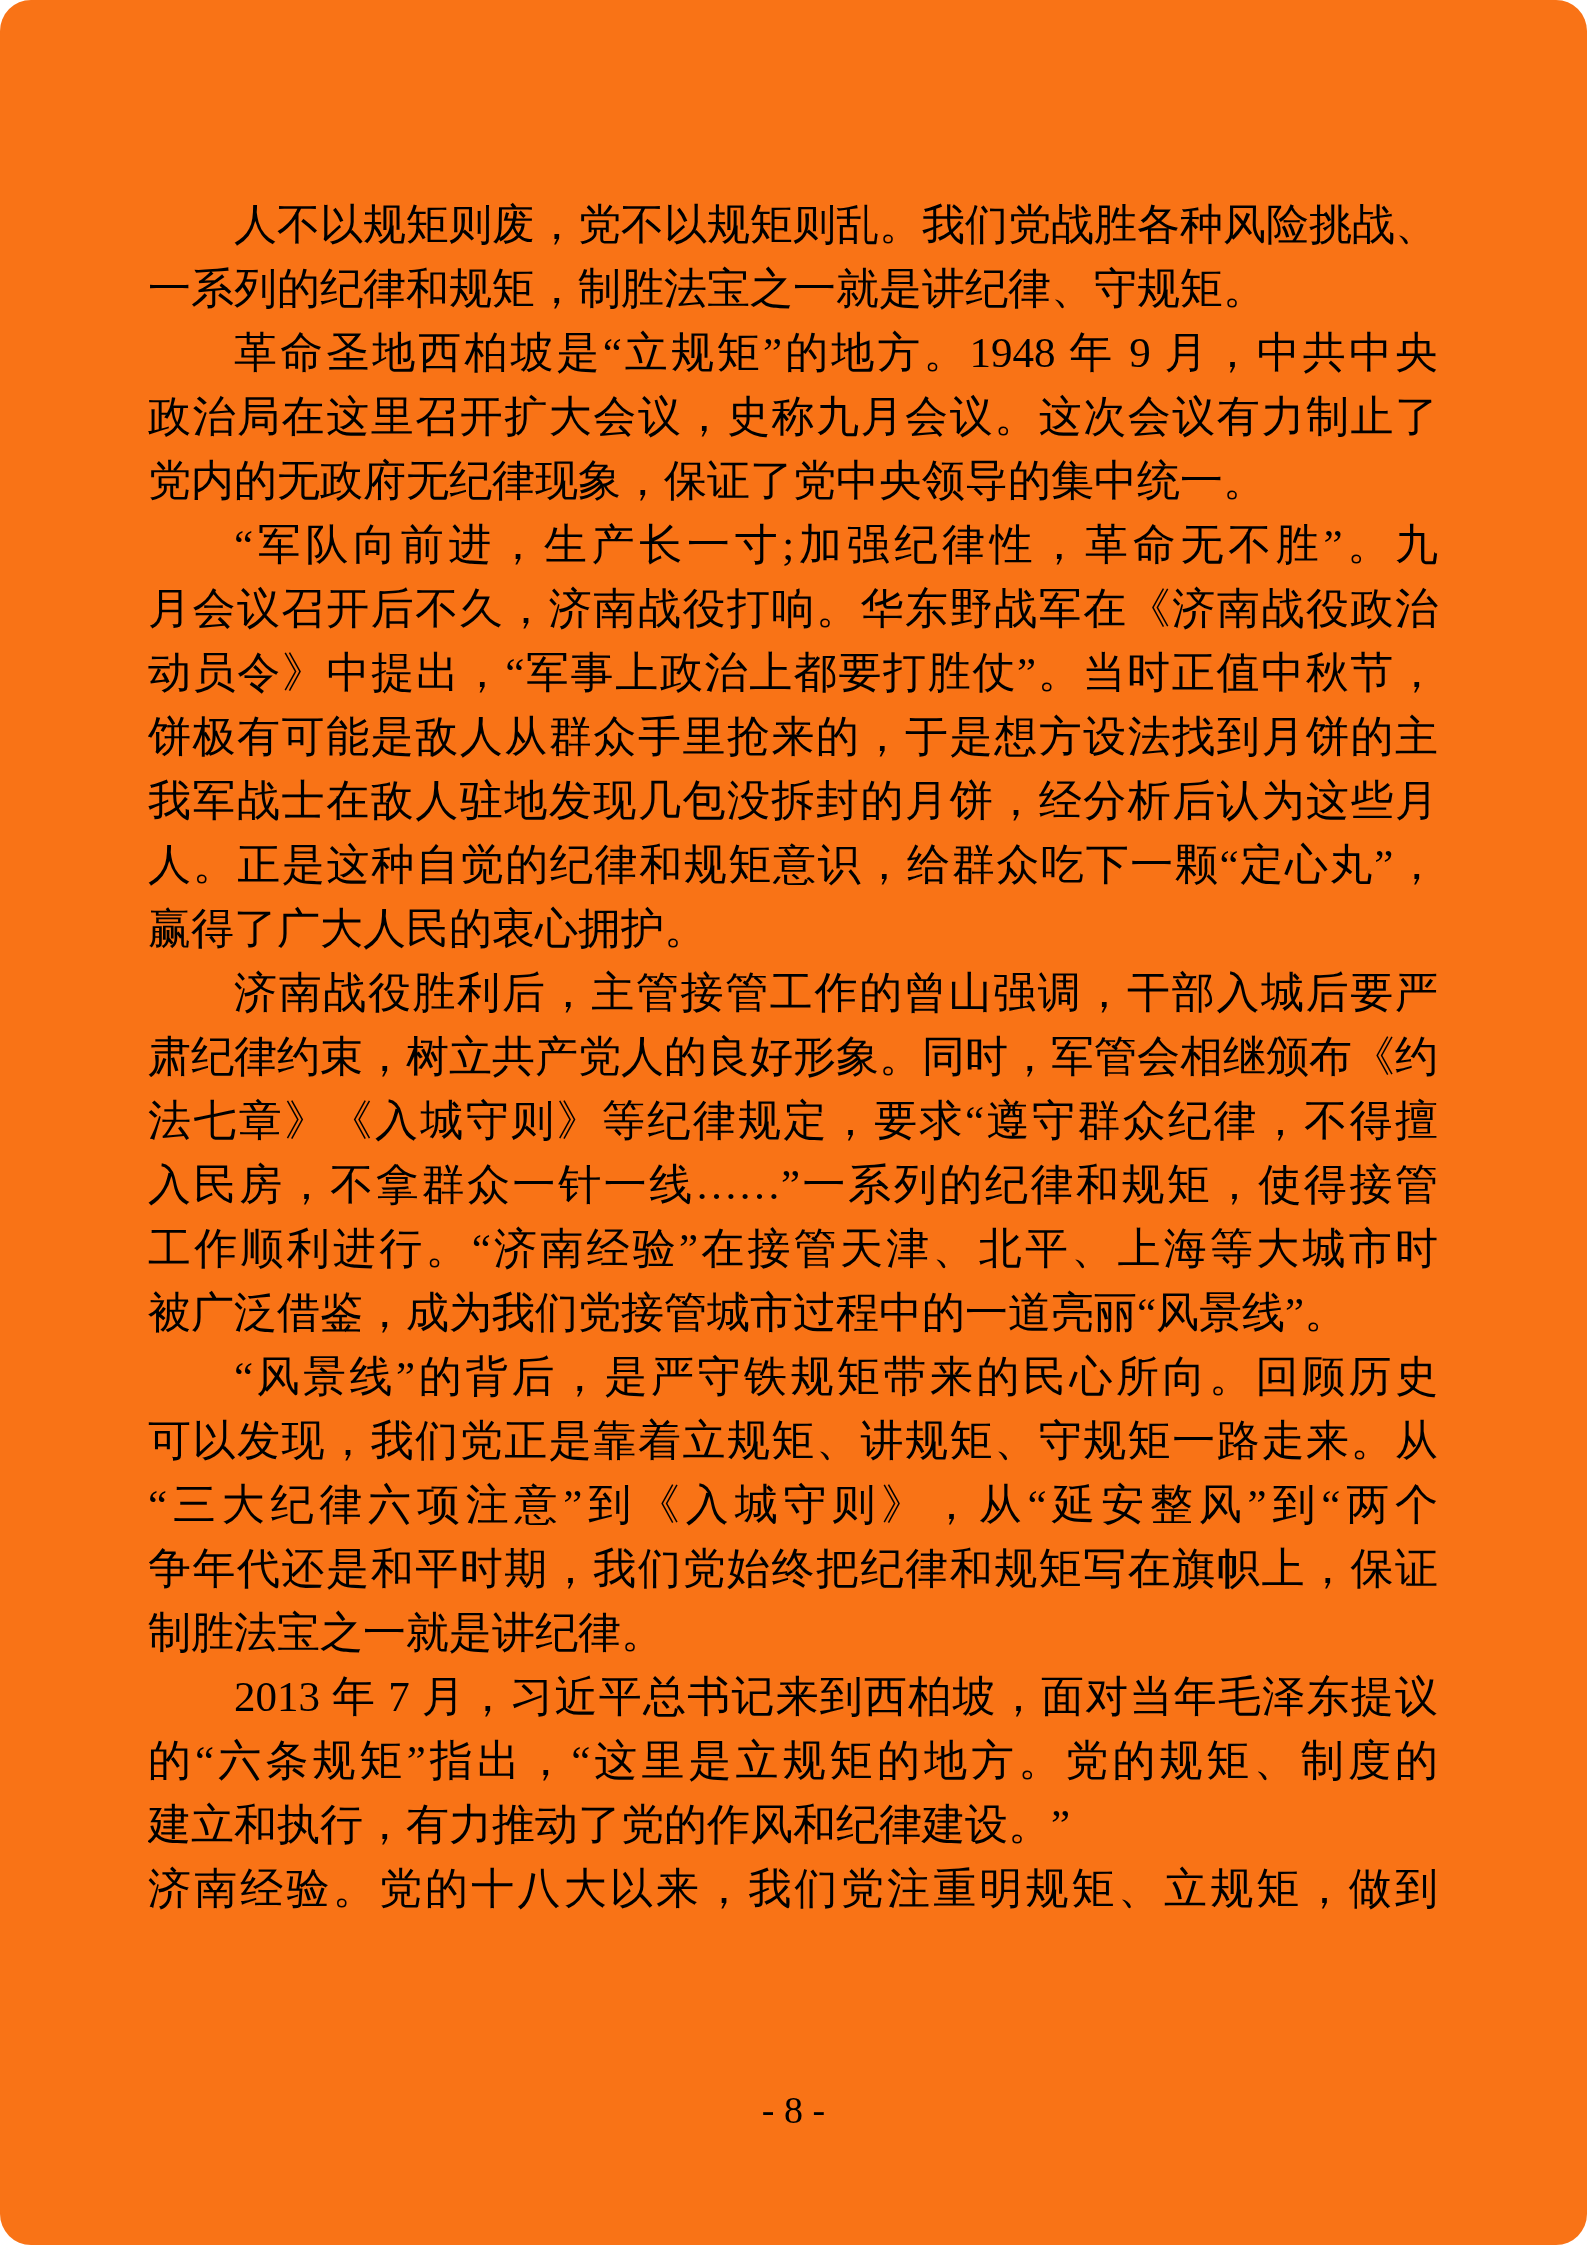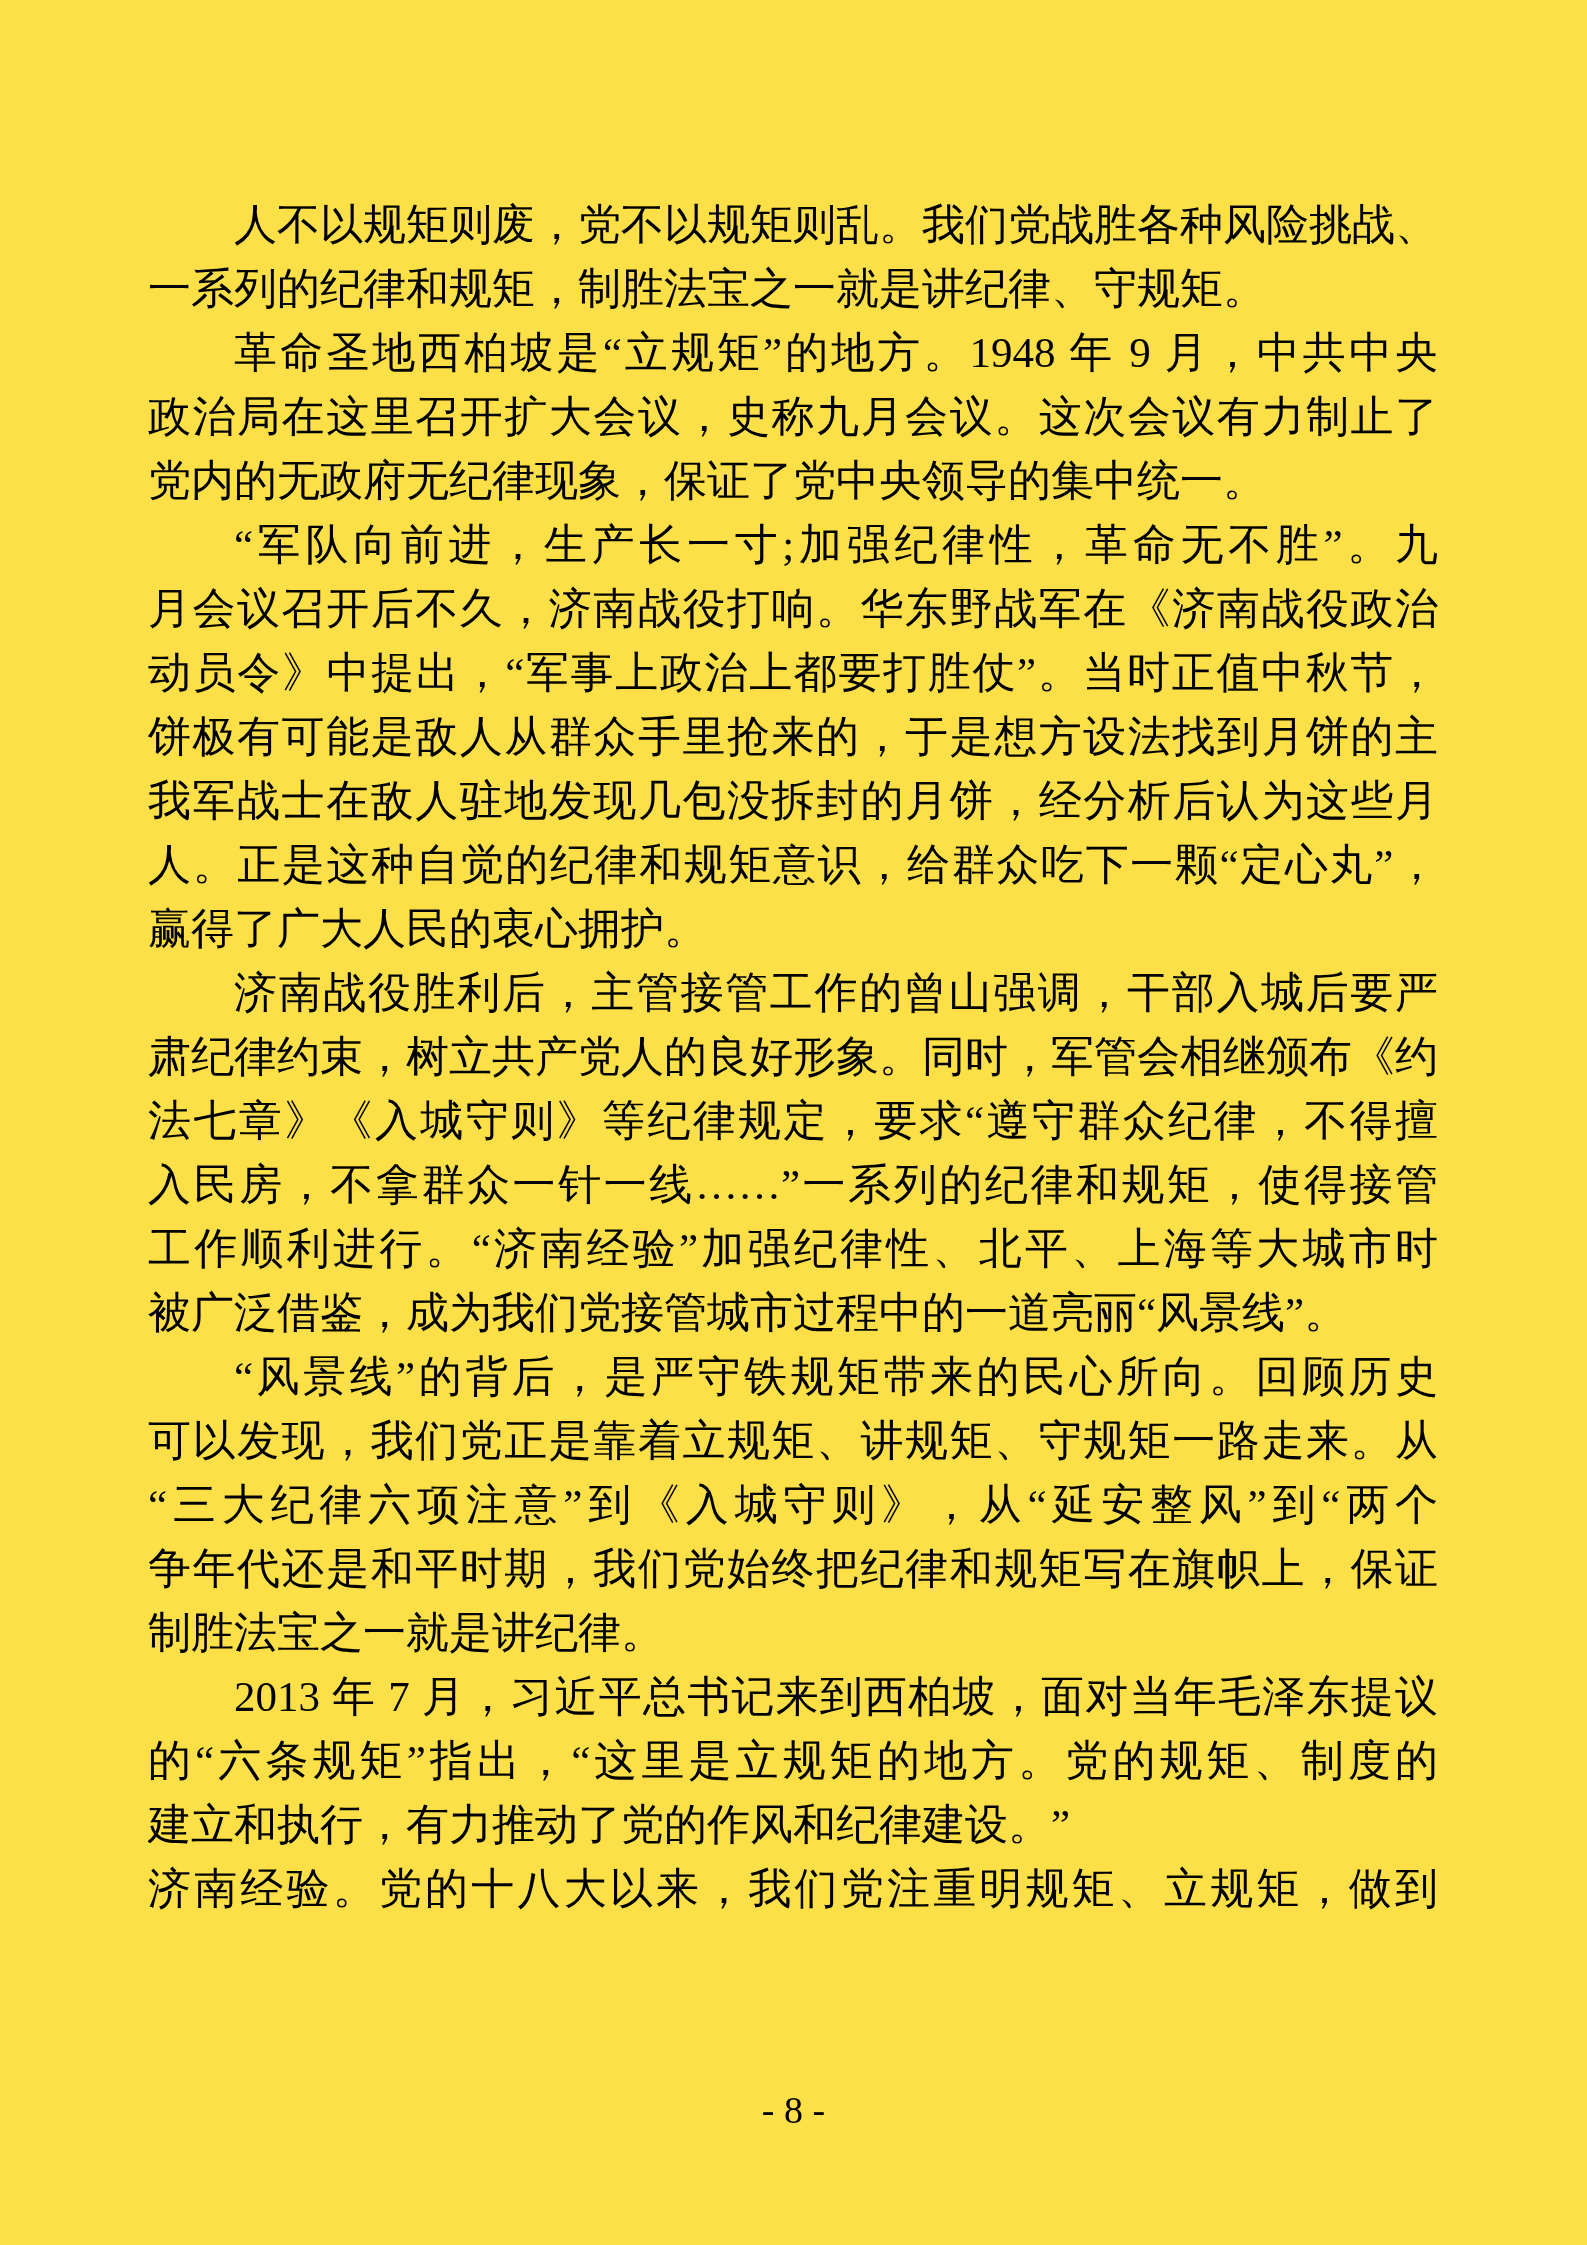--- a/index.html
+++ b/index.html
@@ -4,24 +4,25 @@
 <style>
   html, body {
     margin: 0;
     padding: 0;
     background: #ffffff;
   }
   .page {
     position: relative;
     width: 1587px;
     height: 2245px;
-    background: #fde047;
+    background: #f97316;
     overflow: hidden;
     font-family: "Liberation Serif", "DejaVu Serif", serif;
     color: #000000;
+    border-radius: 31px;
   }
   .text-block {
     position: absolute;
     left: 148px;
     top: 193px;
     width: 1290px;
     font-size: 43px;
     line-height: 64px;
     color: #000000;
   }
@@ -74,21 +75,21 @@
         <div class="line fill">饼极有可能是敌人从群众手里抢来的，于是想方设法找到月饼的主</div>
         <div class="line fill">我军战士在敌人驻地发现几包没拆封的月饼，经分析后认为这些月</div>
         <div class="line fill">人。正是这种自觉的纪律和规矩意识，给群众吃下一颗“定心丸”，</div>
         <div class="line">赢得了广大人民的衷心拥护。</div>
       </div>
       <div class="paragraph">
         <div class="line indent fill">济南战役胜利后，主管接管工作的曾山强调，干部入城后要严</div>
         <div class="line fill">肃纪律约束，树立共产党人的良好形象。同时，军管会相继颁布《约</div>
         <div class="line fill">法七章》《入城守则》等纪律规定，要求“遵守群众纪律，不得擅</div>
         <div class="line fill">入民房，不拿群众一针一线……”一系列的纪律和规矩，使得接管</div>
-        <div class="line fill">工作顺利进行。“济南经验”加强纪律性、北平、上海等大城市时</div>
+        <div class="line fill">工作顺利进行。“济南经验”在接管天津、北平、上海等大城市时</div>
         <div class="line">被广泛借鉴，成为我们党接管城市过程中的一道亮丽“风景线”。</div>
       </div>
       <div class="paragraph">
         <div class="line indent fill">“风景线”的背后，是严守铁规矩带来的民心所向。回顾历史</div>
         <div class="line fill">可以发现，我们党正是靠着立规矩、讲规矩、守规矩一路走来。从</div>
         <div class="line fill">“三大纪律六项注意”到《入城守则》，从“延安整风”到“两个</div>
         <div class="line fill">争年代还是和平时期，我们党始终把纪律和规矩写在旗帜上，保证</div>
         <div class="line">制胜法宝之一就是讲纪律。</div>
       </div>
       <div class="paragraph">

